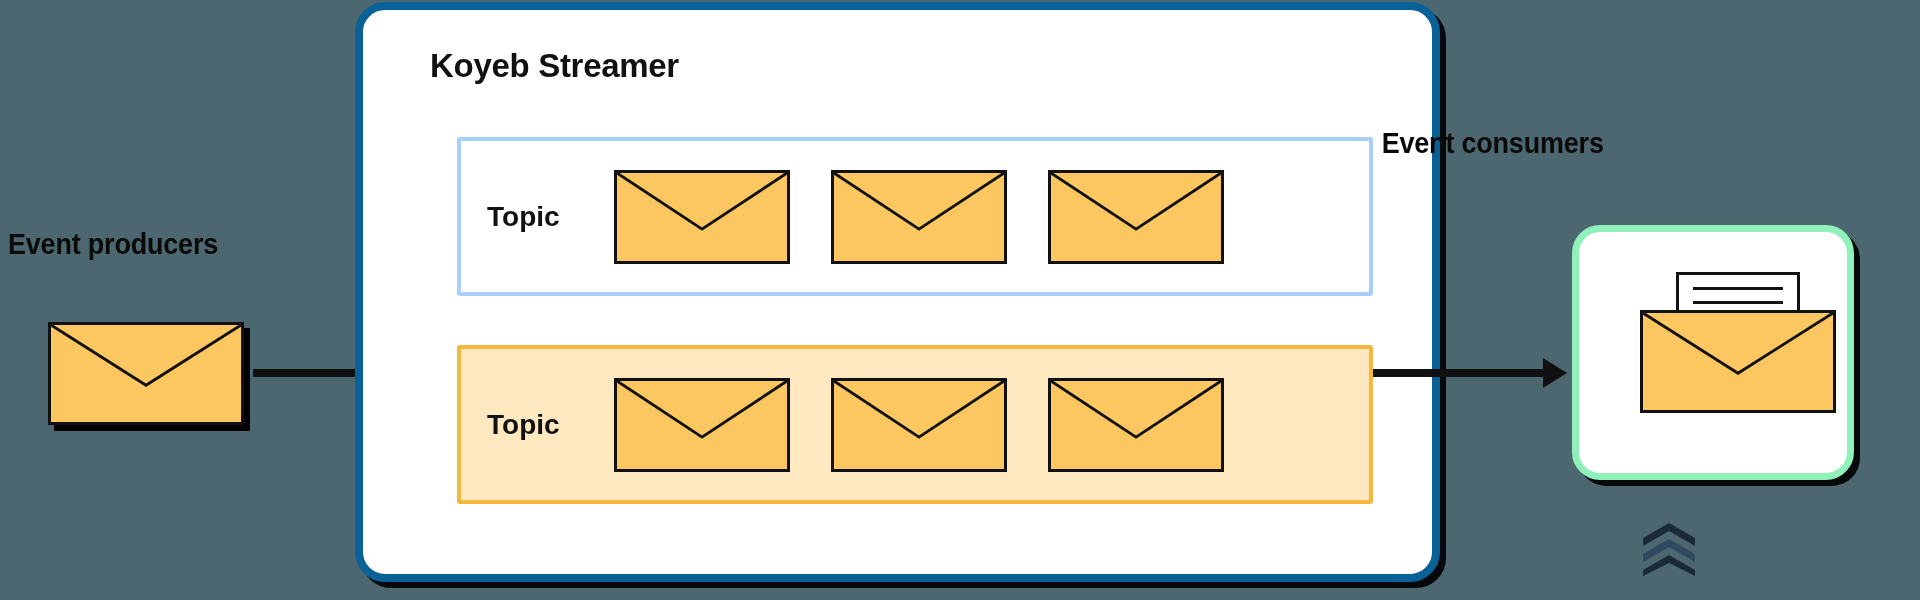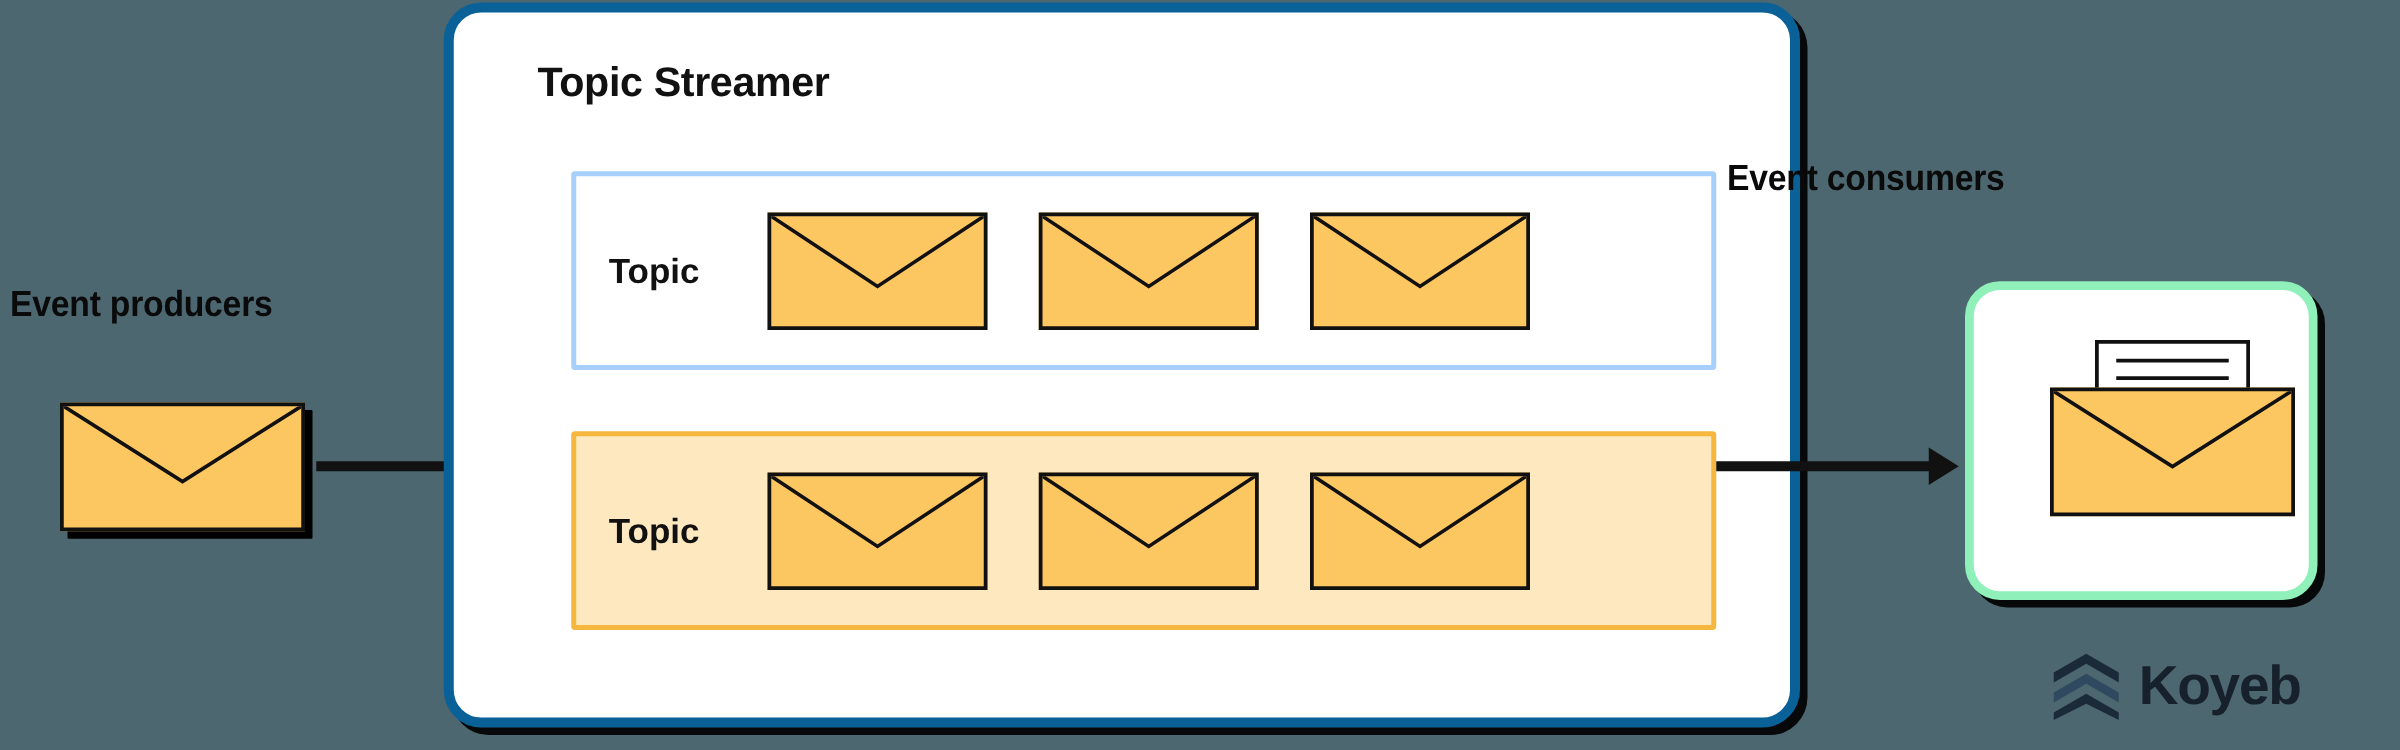--- a/index.html
+++ b/index.html
@@ -224,21 +224,21 @@
   </div>
 
   <div class="arrow" id="arrow-producer">
     <div class="shaft"></div>
     <div class="head"></div>
   </div>
 
   <div class="panel-shadow"></div>
   <div class="panel"></div>
 
-  <div class="panel-title">Topic Streamer</div>
+  <div class="panel-title">Koyeb Streamer</div>
 
   <div class="topic blue">
     <div class="topic-label">Topic</div>
     <div class="envelope-row">
       <div class="envelope small">
         <svg viewBox="0 0 176 94" preserveAspectRatio="none">
           <path d="M0,0 L88,60 L176,0" fill="none" stroke="#111111" stroke-width="3"></path>
         </svg>
       </div>
       <div class="envelope small">
@@ -298,16 +298,15 @@
       </svg>
     </div>
   </div>
 
   <div id="koyeb-logo">
     <svg class="mark" viewBox="0 0 60 60">
       <path d="M30 4 L56 19 L56 27 L30 12 L4 27 L4 19 Z" fill="#1b2a38"></path>
       <path d="M30 20 L56 35 L56 43 L30 28 L4 43 L4 35 Z" fill="#2f4a60"></path>
       <path d="M30 36 L56 51 L56 57 L30 44 L4 57 L4 51 Z" fill="#1b2a38"></path>
     </svg>
-    <span class="wordmark">Koyeb</span>
   </div>
 
 </div>
 
 </body></html>

